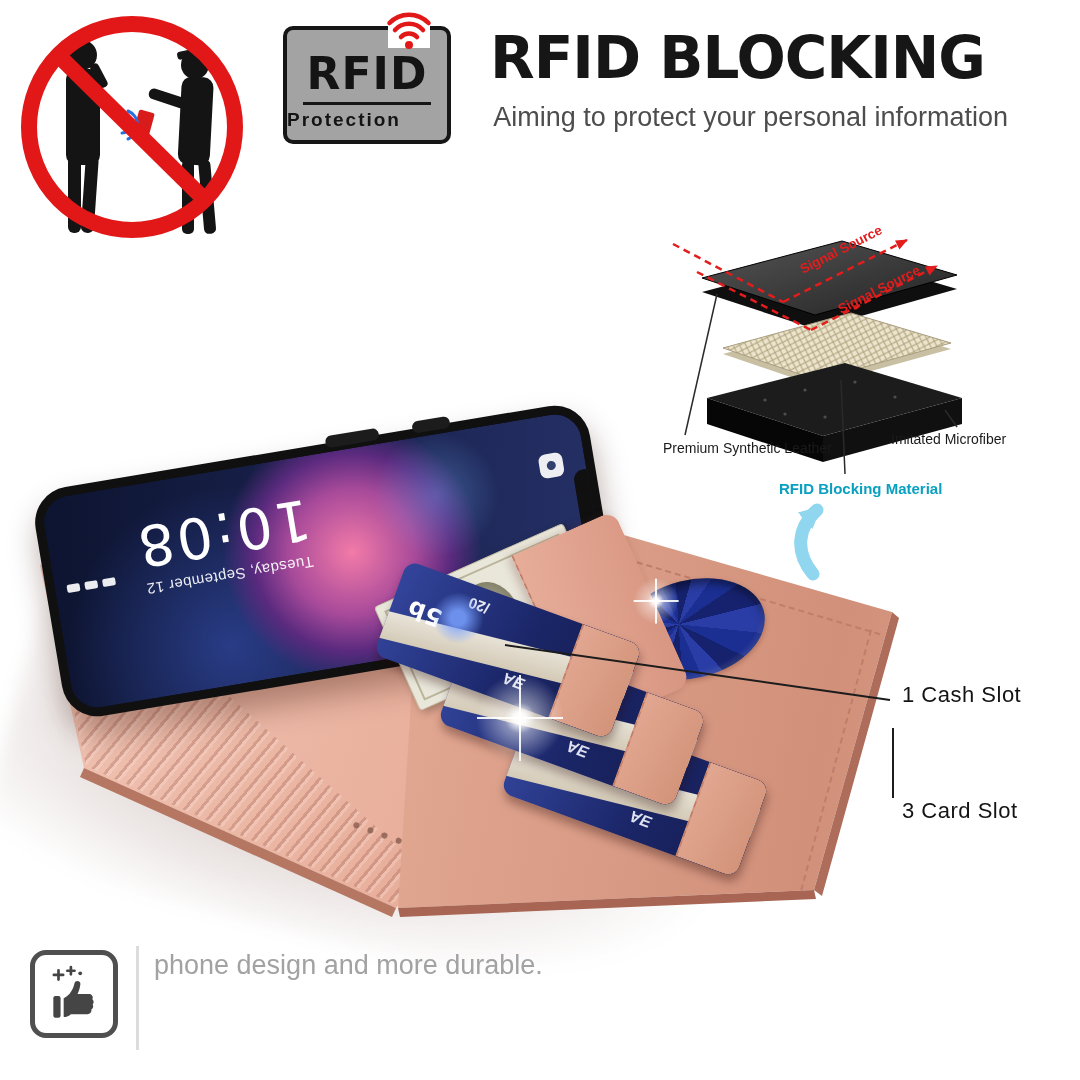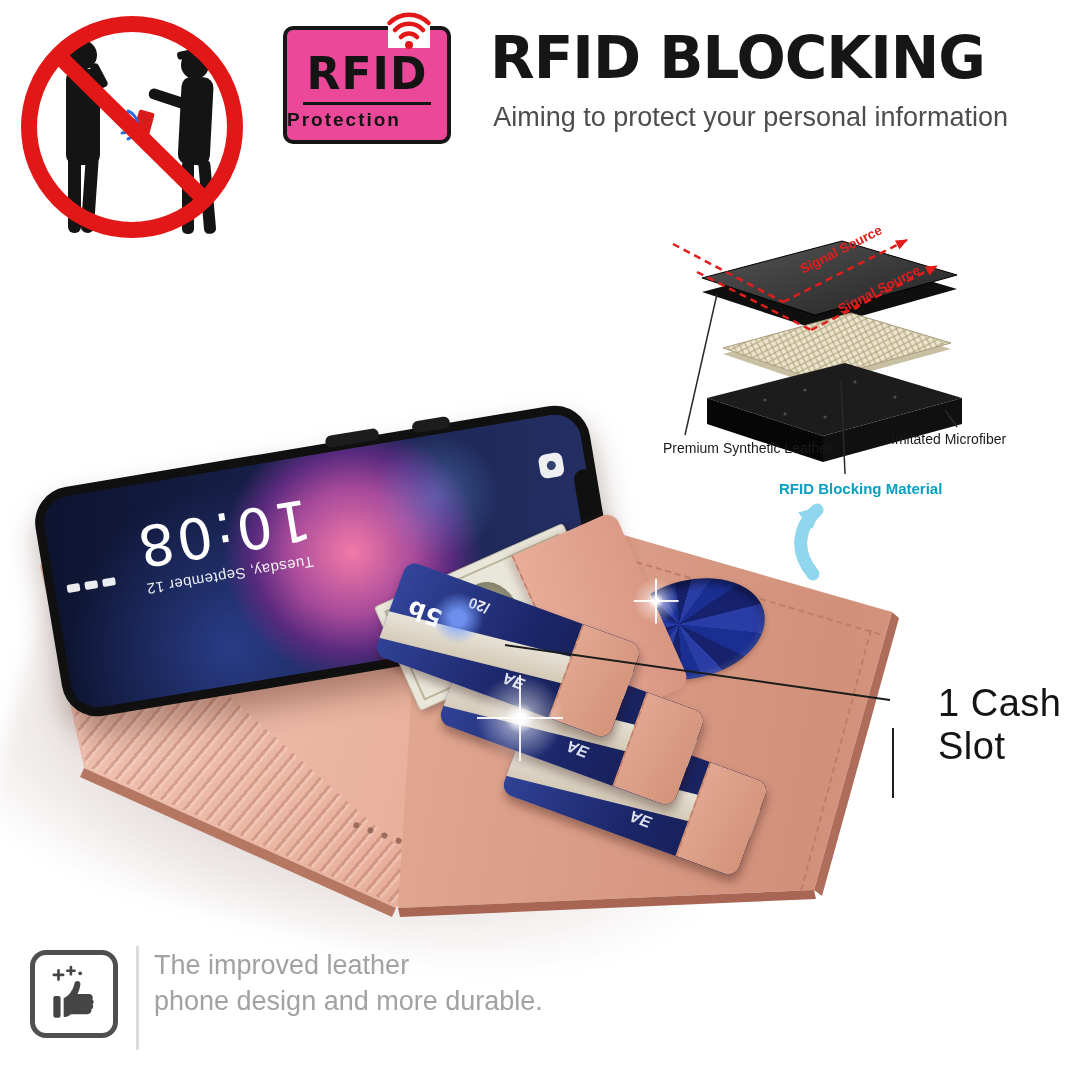--- a/index.html
+++ b/index.html
@@ -5,21 +5,21 @@
   html,body{margin:0;padding:0;background:#fff;}
   .stage{position:relative;width:1080px;height:1080px;background:#ffffff;overflow:hidden;
          font-family:"Liberation Sans",sans-serif;color:#1a1a1a;}
   .stage svg{display:block;}
 
   
   .no-theft{position:absolute;left:10px;top:5px;width:245px;height:245px;}
 
   
   .badge{position:absolute;left:283px;top:26px;width:160px;height:110px;border:4px solid #161616;
-         border-radius:10px;background:#ec4899;}
+         border-radius:10px;background:#a3a3a3;}
   .badge-wifi{position:absolute;top:-22px;right:14px;width:48px;height:44px;}
   .badge-title{margin-top:18px;text-align:center;font:700 44px "DejaVu Sans",sans-serif;
                letter-spacing:1px;color:#141414;}
   .badge-divider{width:80%;height:3px;background:#161616;margin:3px auto 4px;}
   .badge-sub{font:700 19px "Liberation Sans",sans-serif;letter-spacing:2px;color:#141414;}
 
   
   .title-wrap{position:absolute;left:455px;top:16px;width:565px;}
   .main-title{margin:8px;text-align:center;font:700 58px "DejaVu Sans",sans-serif;
               letter-spacing:-1px;color:#161616;white-space:nowrap;}
@@ -117,21 +117,21 @@
   .flare::before,.flare::after{content:"";position:absolute;left:50%;top:50%;background:rgba(255,255,255,.9);}
   .flare::before{width:2px;height:86%;transform:translate(-50%,-50%);}
   .flare::after{height:2px;width:86%;transform:translate(-50%,-50%);}
   .flare-1{left:470px;top:668px;width:100px;height:100px;}
   .flare-2{left:630px;top:575px;width:52px;height:52px;}
   .speaker-dots{position:absolute;left:352px;top:830px;display:flex;gap:9px;transform:rotate(20deg);}
   .speaker-dots span{display:block;width:6px;height:6px;border-radius:50%;background:#8d6154;opacity:.85;}
 
   
   .callout-svg{position:absolute;inset:0;width:1080px;height:1080px;pointer-events:none;}
-  .callout-label{position:absolute;font-size:38px;letter-spacing:.5px;color:#141414;margin-left:36px;}
+  .callout-label{position:absolute;font-size:22px;letter-spacing:.5px;color:#141414;}
   .callout-cash{left:902px;top:682px;}
   .callout-cards{left:902px;top:798px;}
 
   
   .foot-icon{position:absolute;left:30px;top:950px;width:88px;height:88px;border:5px solid #4f4f4f;
     border-radius:16px;box-sizing:border-box;display:flex;align-items:center;justify-content:center;}
   .foot-divider{position:absolute;left:136px;top:946px;width:3px;height:104px;background:#dcdcdc;}
   .foot-text{position:absolute;left:154px;top:948px;width:400px;font-size:27px;line-height:1.32;color:#a2a2a2;}
   .foot-text span{display:block;}
 </style>
@@ -318,31 +318,31 @@
       <span></span>
       <span></span>
       <span></span>
   </div>
 
   <svg class="callout-svg">
     <line x1="505" y1="645" x2="890" y2="700" stroke="#1c1c1c" stroke-width="2"></line>
     <line x1="893" y1="728" x2="893" y2="798" stroke="#1c1c1c" stroke-width="2"></line>
   </svg>
   <div class="callout-label callout-cash">1 Cash Slot</div>
+  <div class="callout-label callout-cards">3 Card Slot</div>
 
   <div class="foot-icon">
     <svg width="62" height="62" viewBox="0 0 60 60">
       <rect x="10" y="32" width="7" height="21" rx="2" fill="#454545"></rect>
       <path d="M20 52 L20 34 C26 31 29 26 30.5 19.5 C31.2 16.2 36.5 16.8 36.2 20.4 C35.9 24.2 34.6 27.6 33.4 30 L44.5 30 C47.3 30 49 32.6 47.8 35.2 C49.4 36.4 49.4 38.9 48 40.2 C49.2 41.8 48.6 44.2 46.8 45.1 C47.3 47.6 45.6 49.6 43 49.6 L27 49.6 C24.4 52 22 52.5 20 52 Z" fill="#454545"></path>
       <g stroke="#454545" stroke-width="2.6" stroke-linecap="round">
         <path d="M15 7 v9 M10.5 11.5 h9"></path>
         <path d="M27 4 v7 M23.5 7.5 h7"></path>
       </g>
       <circle cx="36" cy="10" r="1.8" fill="#454545"></circle>
     </svg>
   </div>
   <div class="foot-divider"></div>
   <div class="foot-text">
-    <span>The improved leather</span>
     <span>phone design and more durable.</span>
   </div>
 
 </div>
 
 </body></html>

